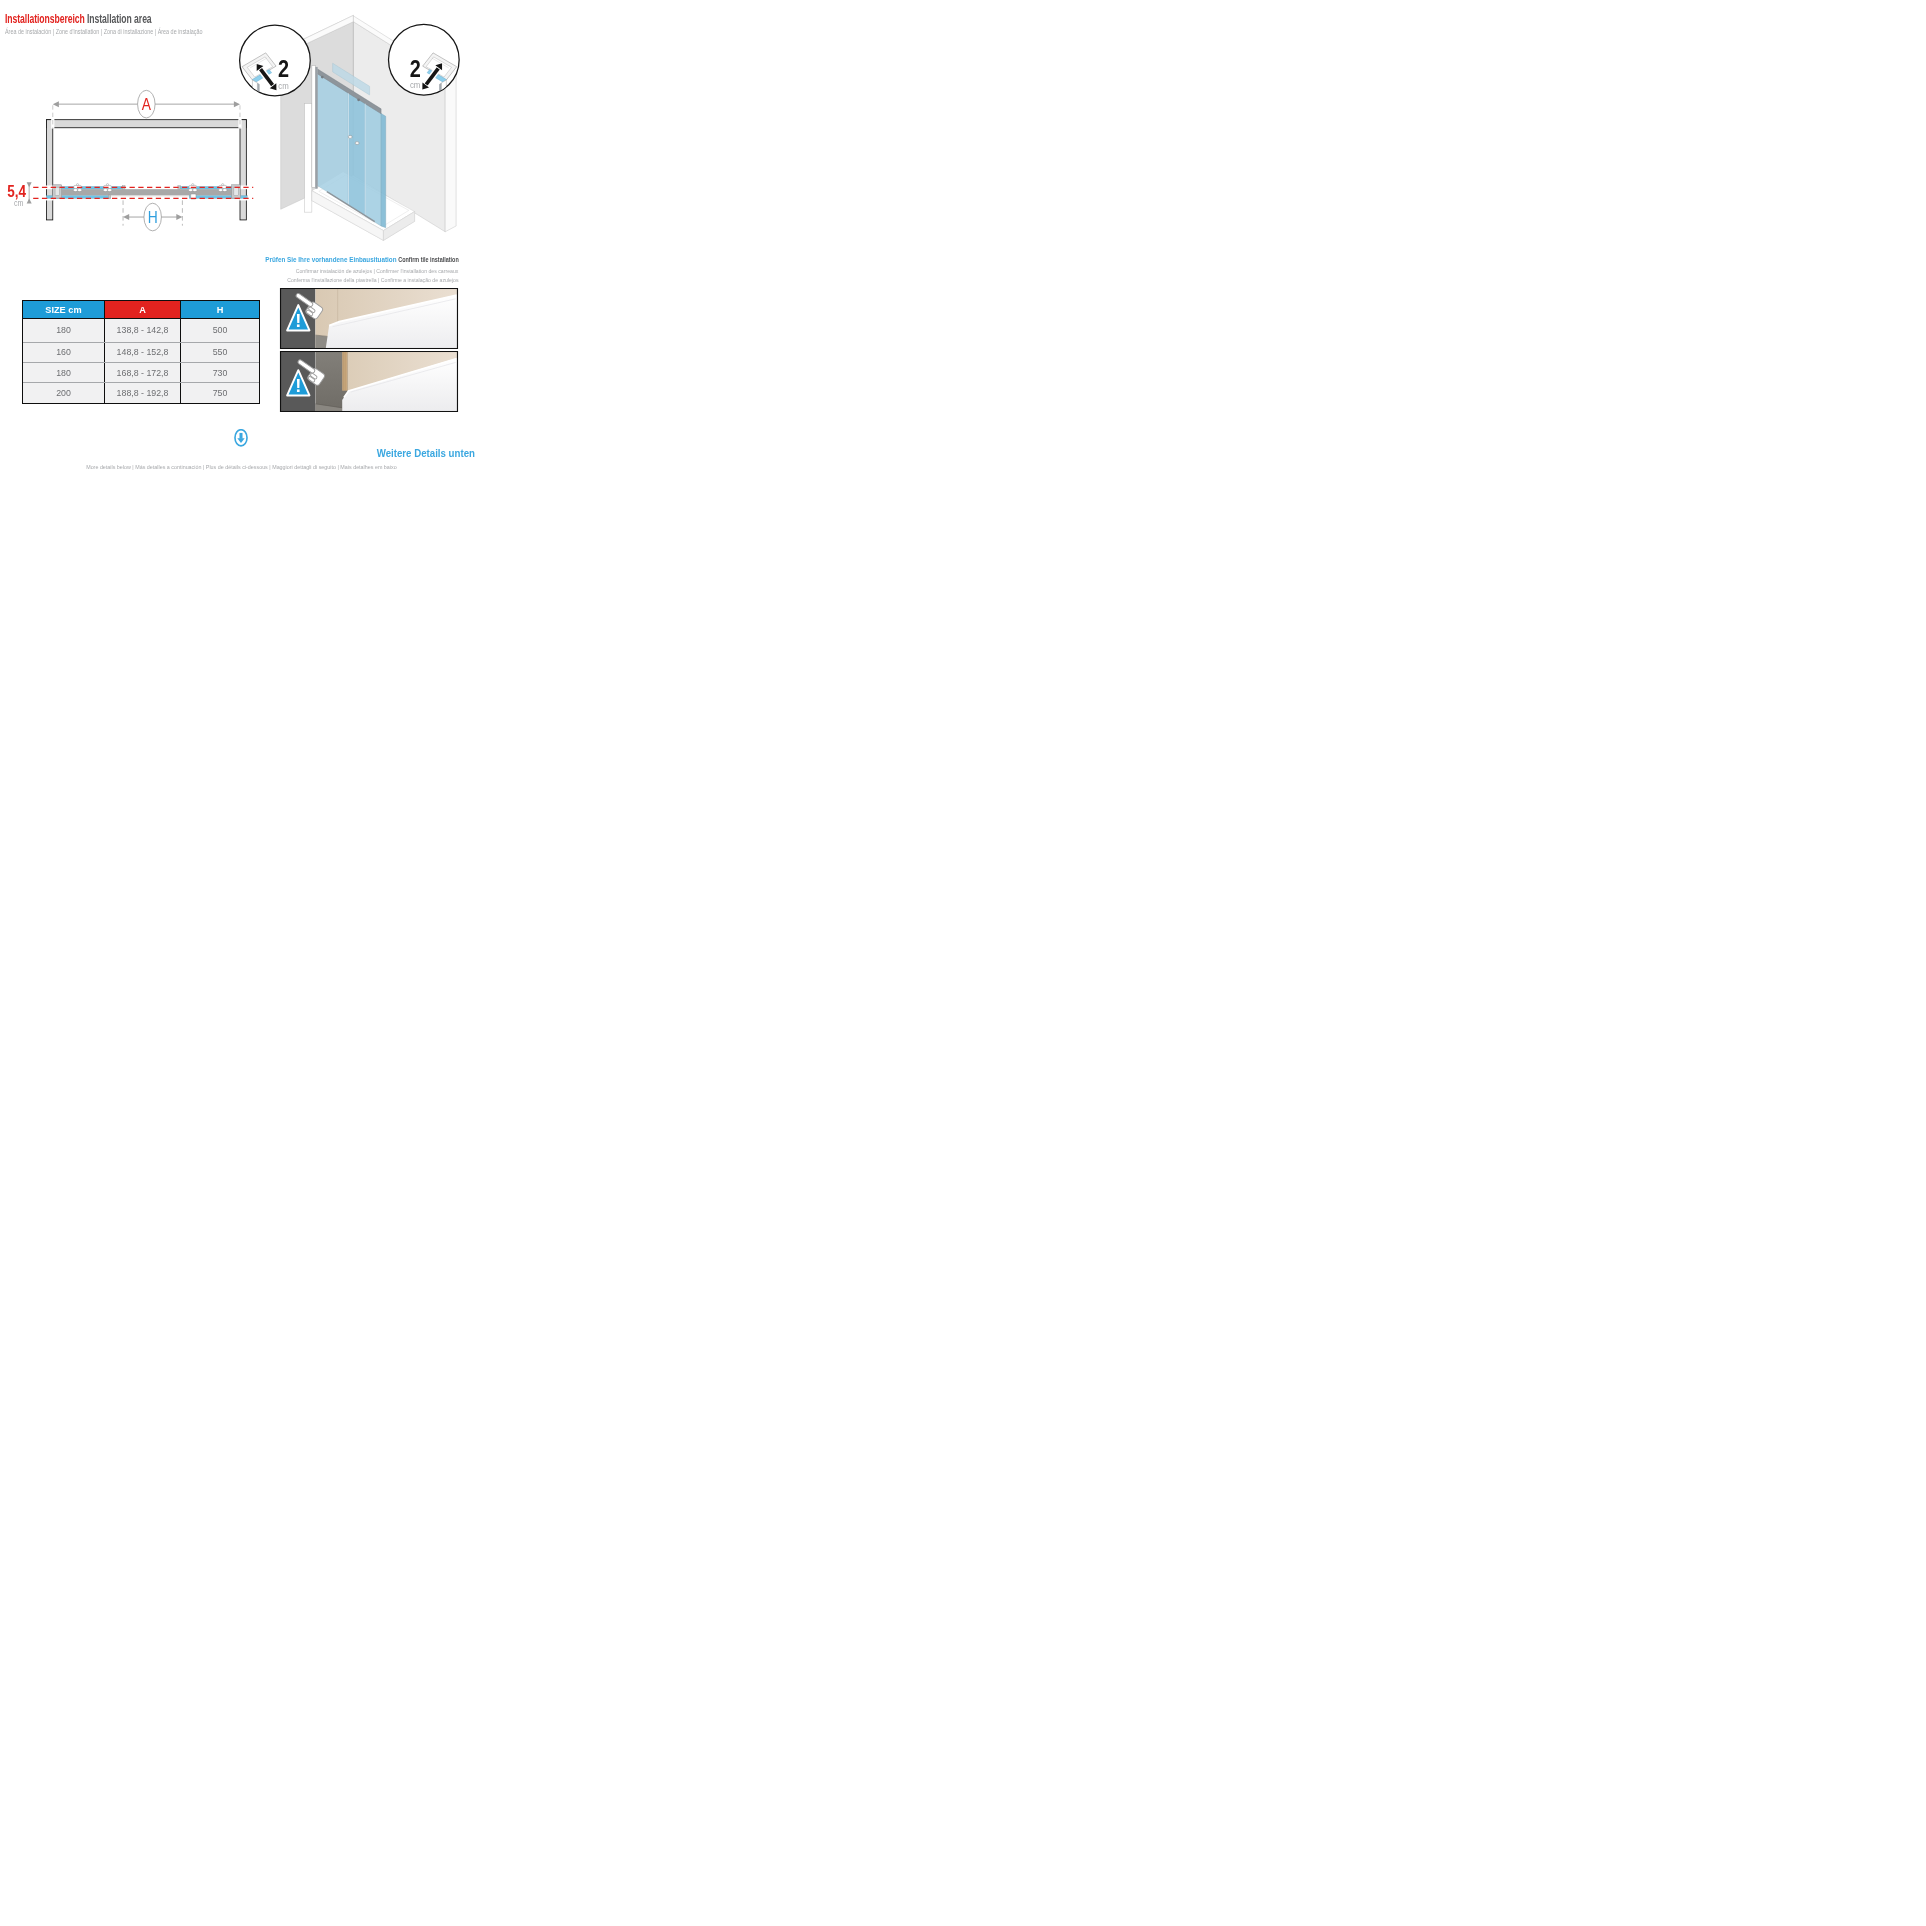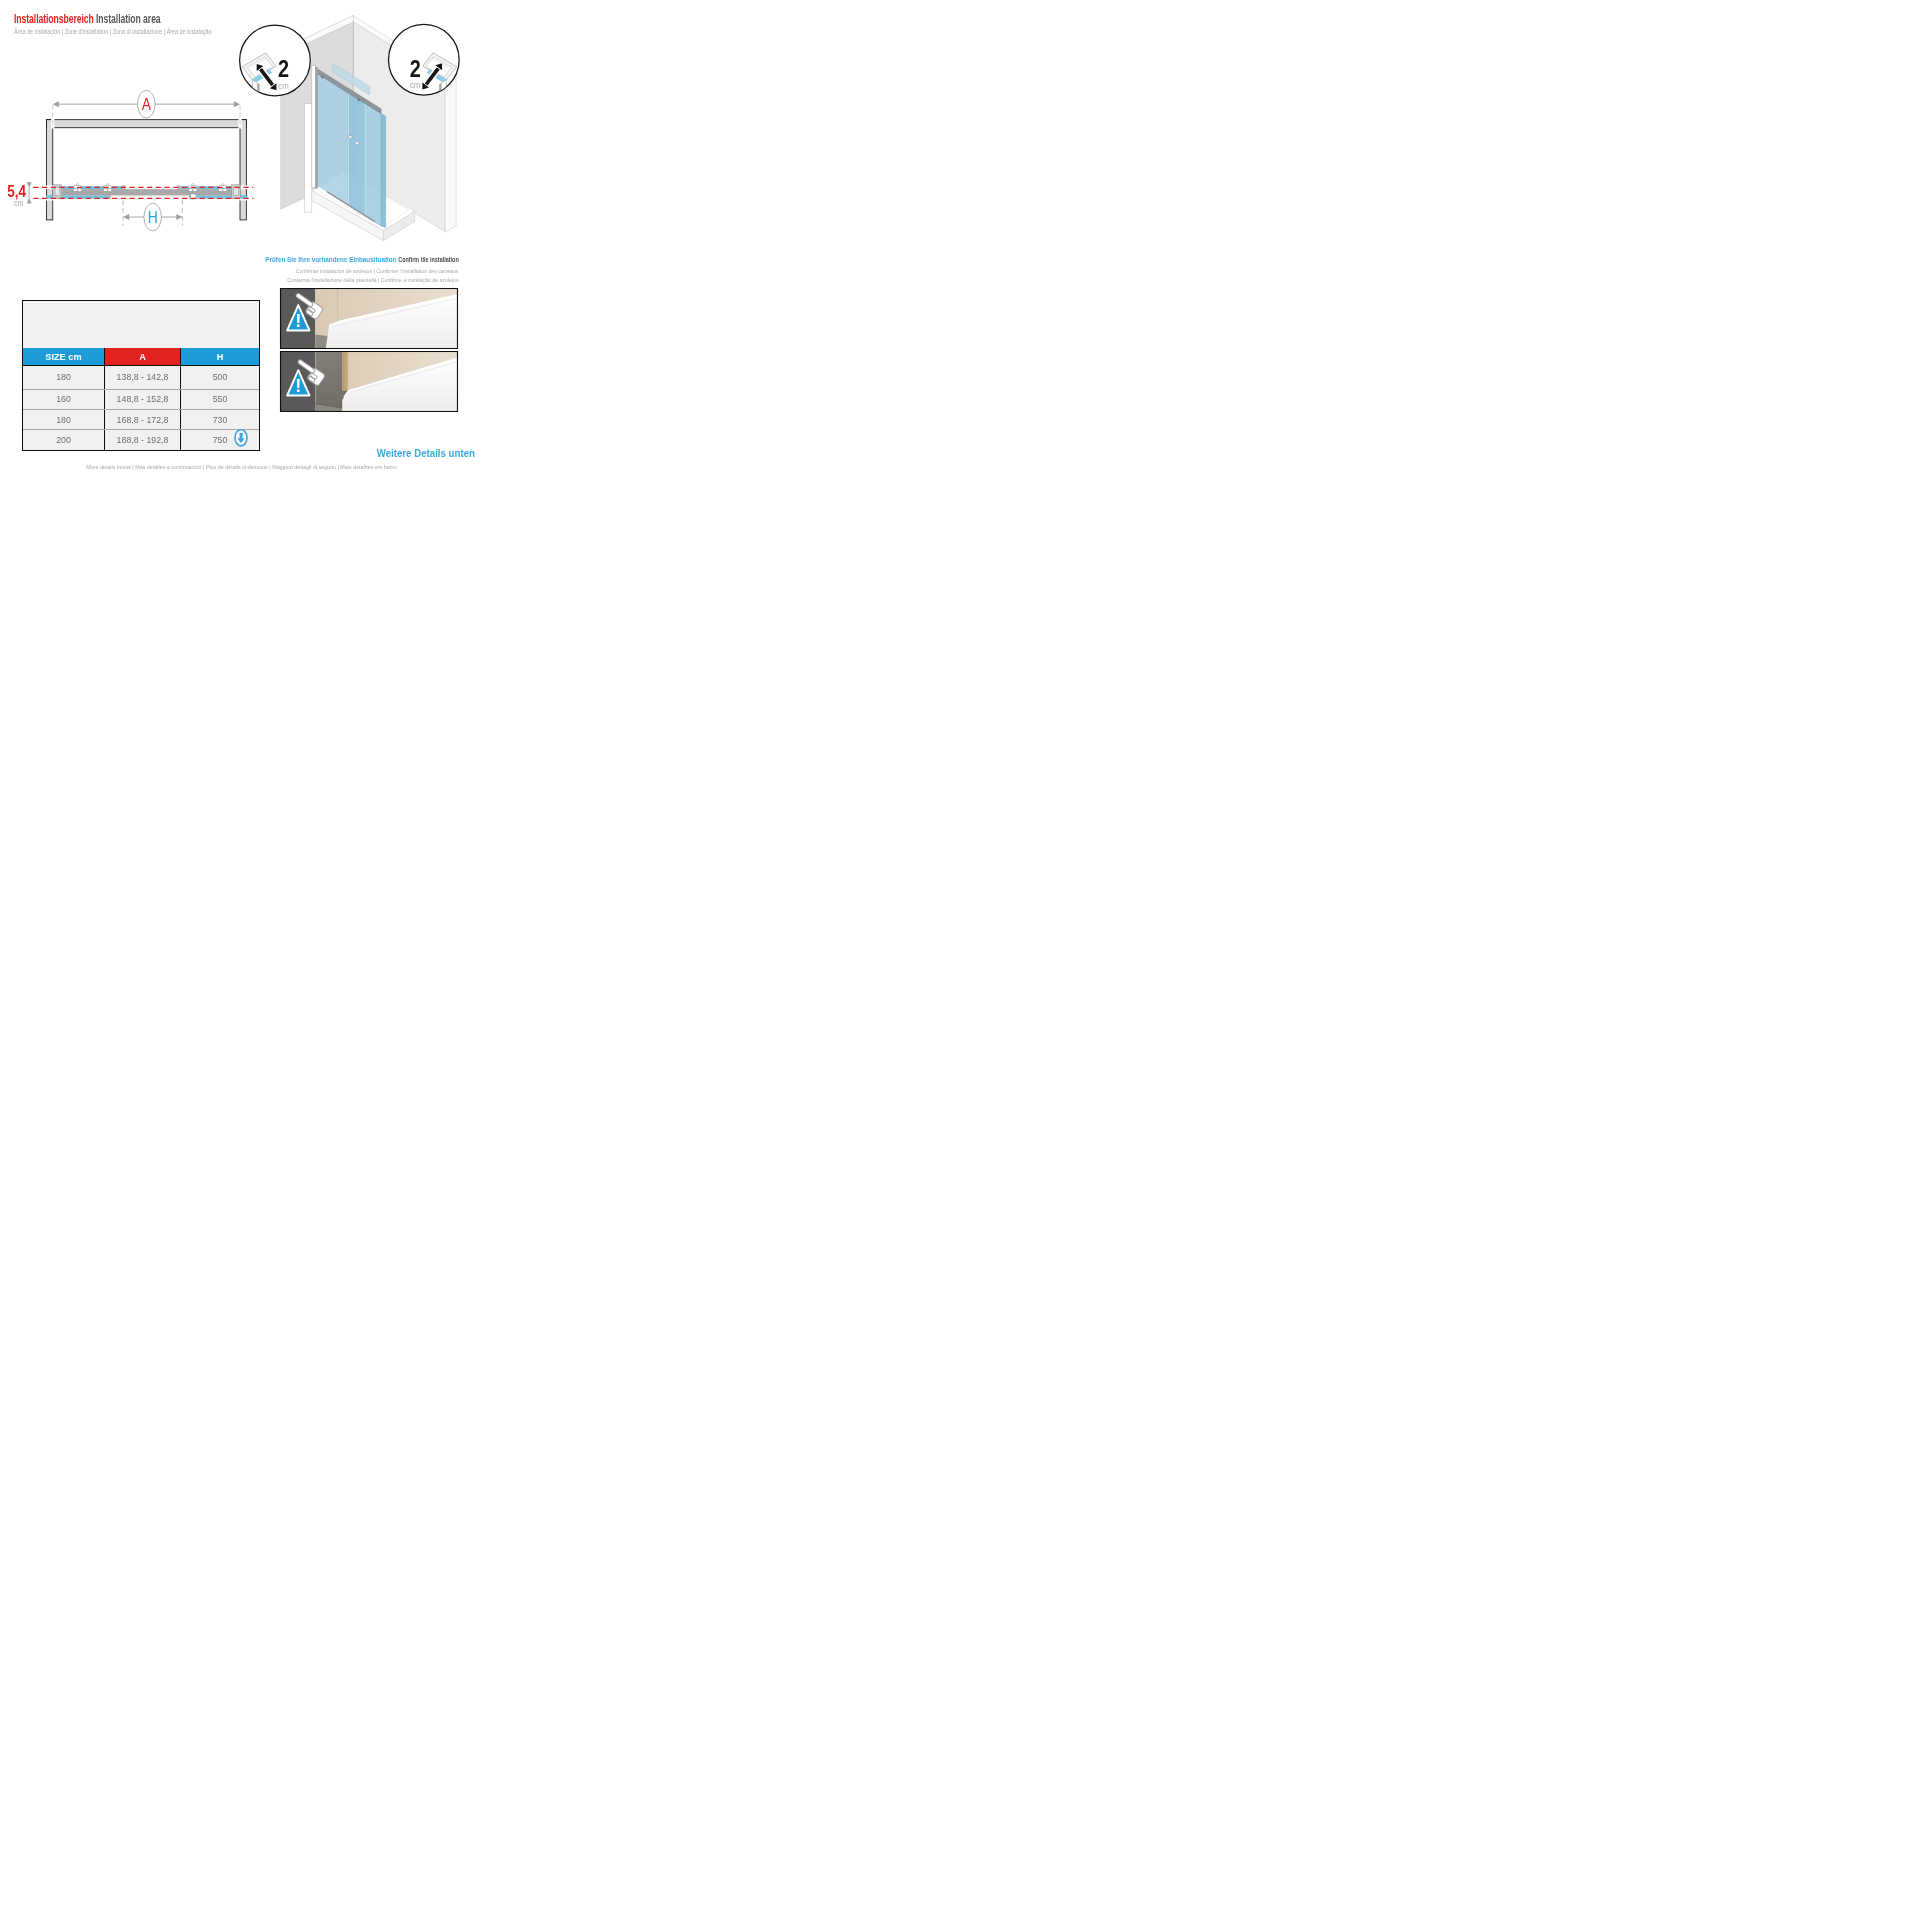--- a/index.html
+++ b/index.html
@@ -6,36 +6,36 @@
   .page{position:relative;width:482px;height:482px;background:#fff;overflow:hidden;
         font-family:"Liberation Sans", sans-serif;}
   .abs{position:absolute;}
   
   .cond-l{display:inline-block;transform:scaleX(.72);transform-origin:0 50%;white-space:nowrap;}
   .cond-l2{display:inline-block;transform:scaleX(.85);transform-origin:0 50%;white-space:nowrap;}
   .cond-r{display:inline-block;transform:scaleX(.80);transform-origin:100% 50%;white-space:nowrap;}
   .cond-r2{display:inline-block;transform:scaleX(.85);transform-origin:100% 50%;white-space:nowrap;}
   .cond-c{display:inline-block;transform:scaleX(.88);transform-origin:50% 50%;white-space:nowrap;}
 
-  .title-block{left:14px;top:12px;}
+  .title-block{left:5px;top:12px;}
   .title-line{font-size:12px;font-weight:700;letter-spacing:-0.1px;}
   .title-de{color:#E2231F;}
   .title-en{color:#58595B;font-weight:600;}
   .title-sub{font-size:6.4px;color:#A8AAAC;font-weight:500;margin-top:2.3px;}
 
   .tilecheck{right:23.6px;top:254px;text-align:right;line-height:1.5;}
   .tc-line1{font-size:7.9px;}
   .tc-de{color:#3AA7E0;font-weight:600;}
   .tc-en{color:#4B4C4E;font-weight:600;font-size:6.8px;}
   .tc-sub{font-size:6.1px;color:#A7A9AC;font-weight:500;}
 
   
   .size-table{left:22px;top:300px;width:236px;border:1.4px solid #0E0E0E;background:#F1F1F2;}
   .st-row{display:grid;grid-template-columns:34.3% 32.3% 33.4%;}
-  .st-head{border-bottom:1.4px solid #0E0E0E;margin-top:47px;}
+  .st-head{border-bottom:1.4px solid #0E0E0E;}
   .st-h{height:17px;display:flex;align-items:center;justify-content:center;
         color:#fff;font-size:9.2px;font-weight:600;}
   .st-h.blue{background:#1E9CD8;}
   .st-h.red{background:#E2231F;}
   .st-h+ .st-h, .st-c + .st-c{border-left:1.4px solid #0E0E0E;}
   .st-c{display:flex;align-items:center;justify-content:center;
         color:#6D6E71;font-size:8.8px;font-weight:500;}
   .st-r1 .st-c{height:22.6px;}
   .st-rn .st-c{height:19.4px;text-align:center;}
   .st-rn{border-top:0.9px solid #A6A8AB;}

